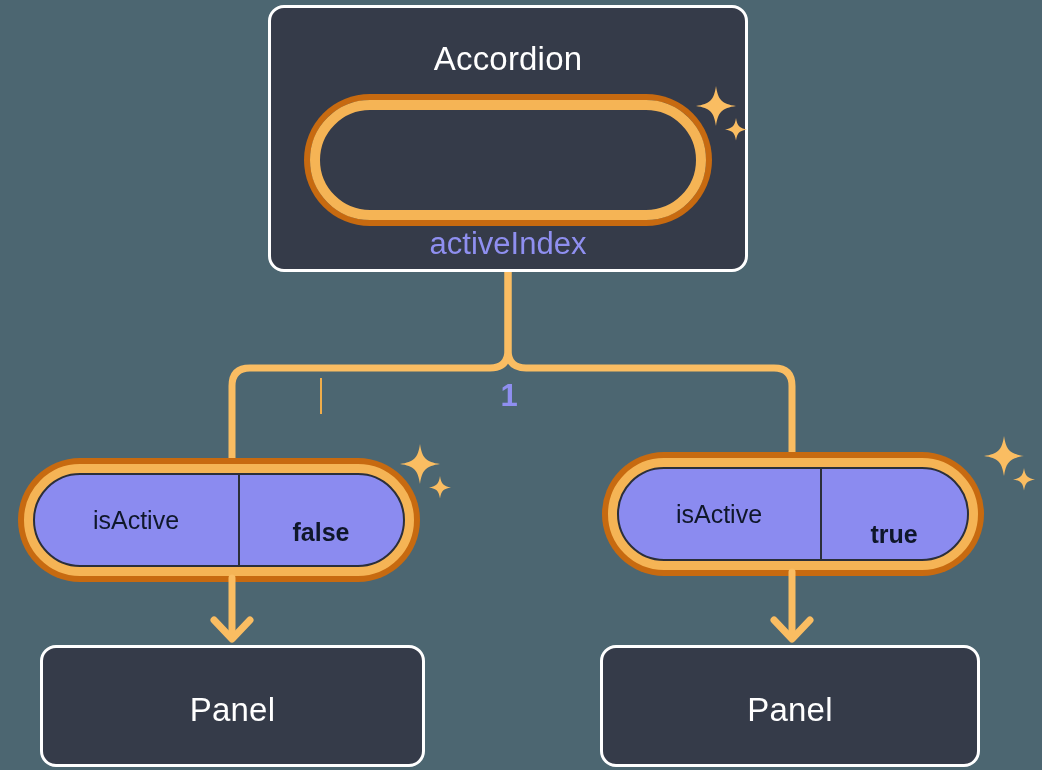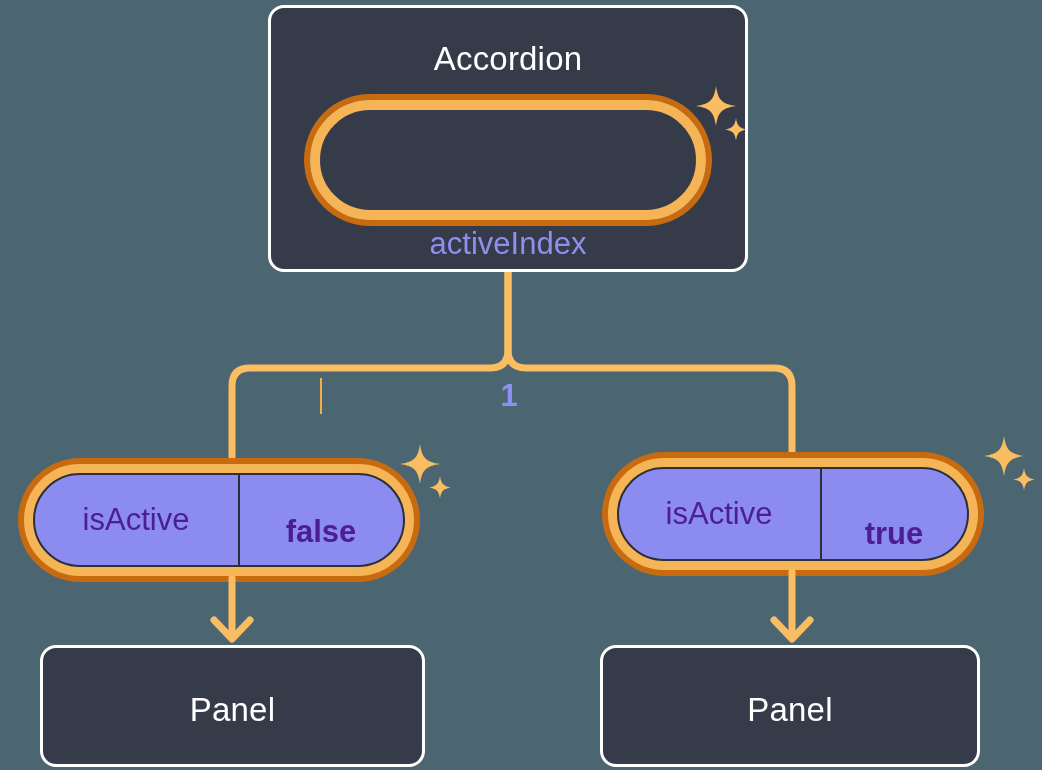--- a/index.html
+++ b/index.html
@@ -67,21 +67,21 @@
 
   
   .pill-purple{
     background:#8b8bf0;
     border-color:#f5b455;
   }
   .pill-purple::after{
     content:"";position:absolute;inset:-1px;
     border:2px solid #2b2f3a;border-radius:999px;pointer-events:none;
   }
-  .pill-purple .cell{color:#4c1d95;font-size:31px;font-weight:400;position:relative;z-index:1;}
+  .pill-purple .cell{color:#0f172a;font-size:25px;font-weight:400;position:relative;z-index:1;}
   .pill-purple .cell.val{font-weight:700;}
   .pill-purple .divider{
     position:absolute;top:0;bottom:0;width:2px;background:#2b2f3a;z-index:2;
   }
 
   .sparkles{position:absolute;pointer-events:none;}
 </style>
 </head>
 <body>
 

